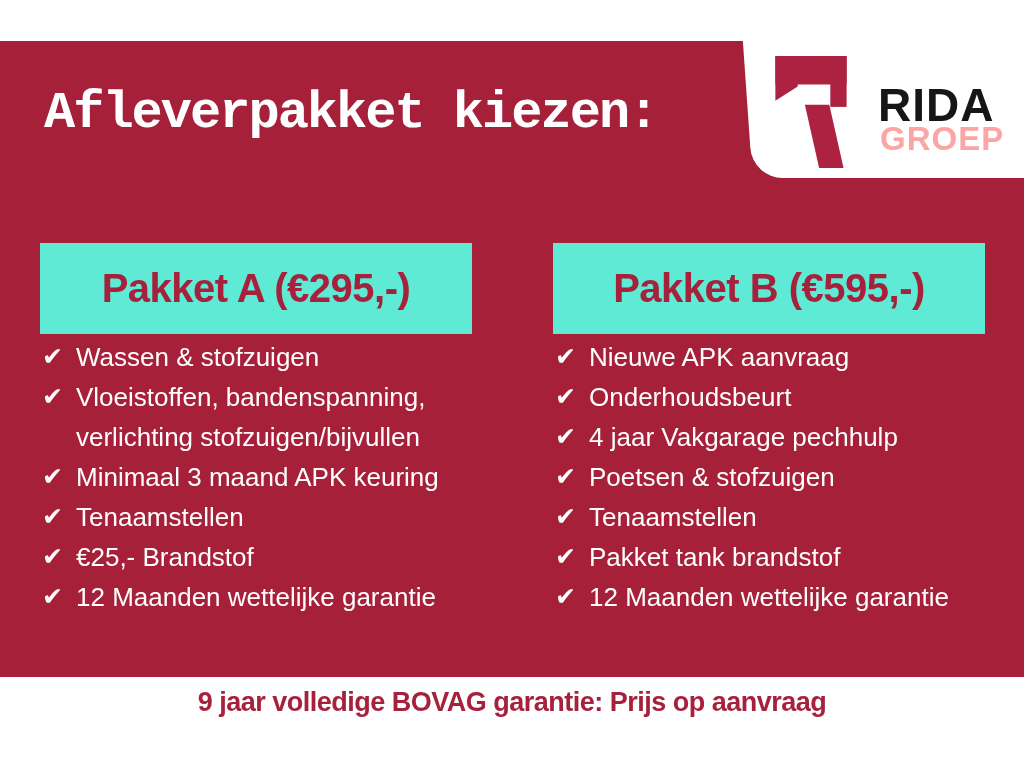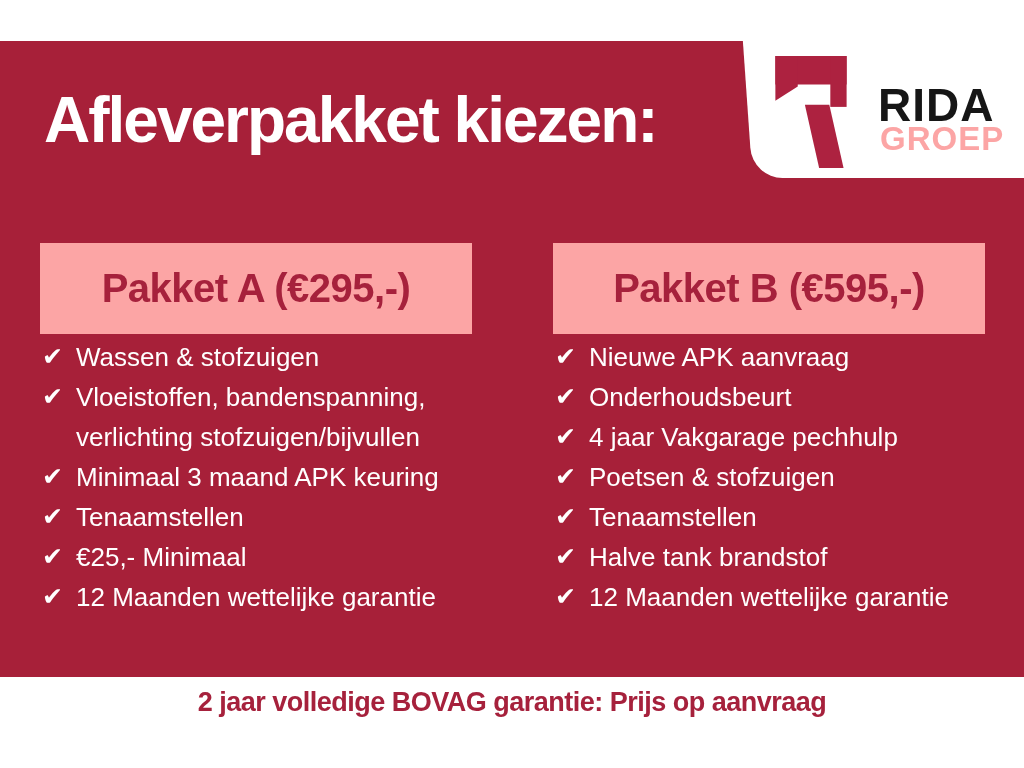--- a/index.html
+++ b/index.html
@@ -21,27 +21,27 @@
   .logo-rida{
     position:absolute;left:134px;top:78px;
     font-size:46px;font-weight:800;letter-spacing:1px;color:#161616;line-height:1;
   }
   .logo-groep{
     position:absolute;left:136px;top:118px;
     font-size:33px;font-weight:600;letter-spacing:1px;color:#fca5a5;line-height:1;
   }
   .title{
     position:absolute;left:44px;top:88px;margin:0;
-    color:#ffffff;font-size:64px;font-weight:800;letter-spacing:-2px;line-height:1;
+    color:#ffffff;font-size:52px;font-weight:800;letter-spacing:-2px;line-height:1;font-family:Liberation Mono, monospace;
   }
   .col{position:absolute;top:243px;width:432px;}
   .col-a{left:40px;}
   .col-b{left:553px;}
   .pkg-box{
-    height:91px;background:#fca5a5;
+    height:91px;background:#5eead4;
     display:flex;align-items:center;justify-content:center;
   }
   .pkg-title{
     color:#a6213c;font-size:40px;font-weight:800;letter-spacing:-0.5px;white-space:nowrap;
   }
   ul.items{
     list-style:none;margin:0;padding:0;
     position:absolute;top:94px;left:2px;width:452px;
   }
   ul.items li{
@@ -103,21 +103,21 @@
         <li>
           <span class="check">✔</span>
           <span class="txt">Minimaal 3 maand APK keuring</span>
         </li>
         <li>
           <span class="check">✔</span>
           <span class="txt">Tenaamstellen</span>
         </li>
         <li>
           <span class="check">✔</span>
-          <span class="txt">€25,- Minimaal</span>
+          <span class="txt">€25,- Brandstof</span>
         </li>
         <li>
           <span class="check">✔</span>
           <span class="txt">12 Maanden wettelijke garantie</span>
         </li>
       </ul>
   </section>
 
   <section class="col col-b">
     <div class="pkg-box">
@@ -139,26 +139,26 @@
         <li>
           <span class="check">✔</span>
           <span class="txt">Poetsen &amp; stofzuigen</span>
         </li>
         <li>
           <span class="check">✔</span>
           <span class="txt">Tenaamstellen</span>
         </li>
         <li>
           <span class="check">✔</span>
-          <span class="txt">Halve tank brandstof</span>
+          <span class="txt">Pakket tank brandstof</span>
         </li>
         <li>
           <span class="check">✔</span>
           <span class="txt">12 Maanden wettelijke garantie</span>
         </li>
       </ul>
   </section>
 
   <div class="bottombar">
-    <div class="footer-text">2 jaar volledige BOVAG garantie: Prijs op aanvraag</div>
+    <div class="footer-text">9 jaar volledige BOVAG garantie: Prijs op aanvraag</div>
   </div>
 
 </div>
 
 </body></html>

